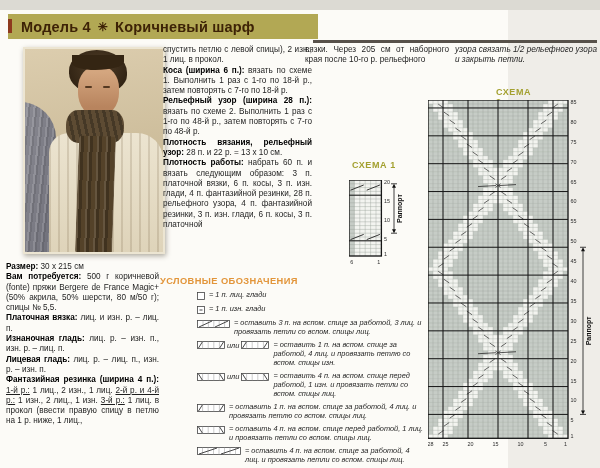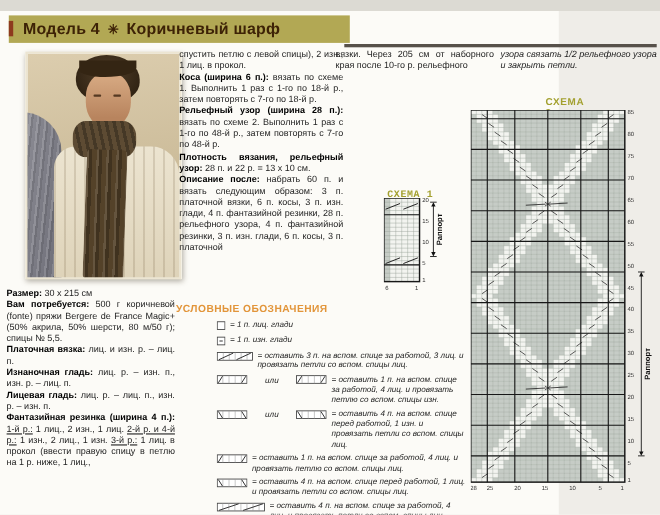--- a/index.html
+++ b/index.html
@@ -27,21 +27,21 @@
   .col b{color:#000;}
   .u{text-decoration:underline;}
   #col1{left:6px;top:262px;width:153px;}
   #col2{left:163px;top:45px;width:149px;}
   #col3{left:305px;top:45px;width:144px;}
   #col4{left:455px;top:45px;width:142px;font-style:italic;}
   
   #legend{position:absolute;left:160px;top:276px;width:264px;}
   #legend-heading{font-weight:bold;font-size:9.3px;color:#e2953a;letter-spacing:.4px;margin-bottom:4px;}
   .legend-entry{display:flex;gap:4px;align-items:flex-start;font-style:italic;font-size:7.4px;line-height:9.2px;color:#1e1e1e;margin-bottom:3.5px;padding-left:37px;}
-  .sym-wrap{flex:0 0 auto;display:flex;align-items:center;gap:16px;padding-top:.5px;}
+  .sym-wrap{flex:0 0 auto;display:flex;align-items:center;gap:2px;padding-top:.5px;}
   .or-word{font-style:italic;}
   .legend-text{flex:1;}
   
   .schema-label{position:absolute;font-weight:bold;font-size:9px;color:#a3a02f;letter-spacing:.6px;}
   .chart{position:absolute;}
   svg{font-family:"Liberation Sans",sans-serif;display:block;}
 </style>
 </head>
 <body>
 
@@ -75,21 +75,21 @@
       <p><b>Платочная вязка:</b><span> лиц. и изн. р. – лиц. п.</span></p>
       <p><b>Изнаночная гладь:</b><span> лиц. р. – изн. п., изн. р. – лиц. п.</span></p>
       <p><b>Лицевая гладь:</b><span> лиц. р. – лиц. п., изн. р. – изн. п.</span></p>
       <p><b>Фантазийная резинка (ширина 4 п.):</b><span> </span><span class="u">1-й р.:</span><span> 1 лиц., 2 изн., 1 лиц. </span><span class="u">2-й р. и 4-й р.:</span><span> 1 изн., 2 лиц., 1 изн. </span><span class="u">3-й р.:</span><span> 1 лиц. в прокол (ввести правую спицу в петлю на 1 р. ниже, 1 лиц.,</span></p>
     </div>
   <div id="col2" class="col">
       <p><span>спустить петлю с левой спицы), 2 изн., 1 лиц. в прокол.</span></p>
       <p><b>Коса (ширина 6 п.):</b><span> вязать по схеме 1. Выполнить 1 раз с 1-го по 18-й р., затем повторять с 7-го по 18-й р.</span></p>
       <p><b>Рельефный узор (ширина 28 п.):</b><span> вязать по схеме 2. Выполнить 1 раз с 1-го по 48-й р., затем повторять с 7-го по 48-й р.</span></p>
       <p><b>Плотность вязания, рельефный узор:</b><span> 28 п. и 22 р. = 13 х 10 см.</span></p>
-      <p><b>Описание после:</b><span> набрать 60 п. и вязать следующим образом: 3 п. платочной вязки, 6 п. косы, 3 п. изн. глади, 4 п. фантазийной резинки, 28 п. рельефного узора, 4 п. фантазийной резинки, 3 п. изн. глади, 6 п. косы, 3 п. платочной</span></p>
+      <p><b>Плотность работы:</b><span> набрать 60 п. и вязать следующим образом: 3 п. платочной вязки, 6 п. косы, 3 п. изн. глади, 4 п. фантазийной резинки, 28 п. рельефного узора, 4 п. фантазийной резинки, 3 п. изн. глади, 6 п. косы, 3 п. платочной</span></p>
     </div>
   <div id="col3" class="col">
       <p>вязки. Через 205 см от наборного края после 10-го р. рельефного</p>
     </div>
   <div id="col4" class="col">
       <p>узора связать 1/2 рельефного узора и закрыть петли.</p>
     </div>
 
   <div id="legend">
     <div id="legend-heading" style="color: rgb(226, 149, 58);">УСЛОВНЫЕ ОБОЗНАЧЕНИЯ</div>
@@ -215,21 +215,21 @@
               <line x1="38.5" y1="1.5" x2="38.5" y2="8.5" stroke="#999" stroke-width="0.5"></line>
               <line x1="2" y1="8" x2="20" y2="2" stroke="#333" stroke-width="0.9"></line>
               <line x1="24" y1="8" x2="42" y2="2" stroke="#333" stroke-width="0.9"></line>
             </svg>
           </span>
           <span class="legend-text">= оставить 4 п. на вспом. спице за работой, 4 лиц. и провязать петли со вспом. спицы лиц.</span>
         </div>
       </div>
   </div>
 
-  <div class="schema-label" style="left: 352px; top: 172px; color: rgb(163, 160, 47); font-family: Liberation Mono, monospace;">СХЕМА 1</div>
+  <div class="schema-label" style="left: 352px; top: 160px; color: rgb(163, 160, 47);">СХЕМА 1</div>
   <div class="chart" id="chart1" style="left:349px;top:180px;">
       <svg width="60" height="88" viewBox="0 0 60 88">
         <rect x="0" y="0" width="32.400000000000006" height="76" fill="#f3f4f0"></rect>
         <rect x="0" y="0" width="5.4" height="76" fill="#c6ccc6"></rect>
         <line x1="0" y1="0" x2="0" y2="76" stroke="#97a097" stroke-width="0.4"></line>
         <line x1="5.4" y1="0" x2="5.4" y2="76" stroke="#97a097" stroke-width="0.4"></line>
         <line x1="10.8" y1="0" x2="10.8" y2="76" stroke="#97a097" stroke-width="0.4"></line>
         <line x1="16.200000000000003" y1="0" x2="16.200000000000003" y2="76" stroke="#97a097" stroke-width="0.4"></line>
         <line x1="21.6" y1="0" x2="21.6" y2="76" stroke="#97a097" stroke-width="0.4"></line>
         <line x1="27" y1="0" x2="27" y2="76" stroke="#97a097" stroke-width="0.4"></line>

